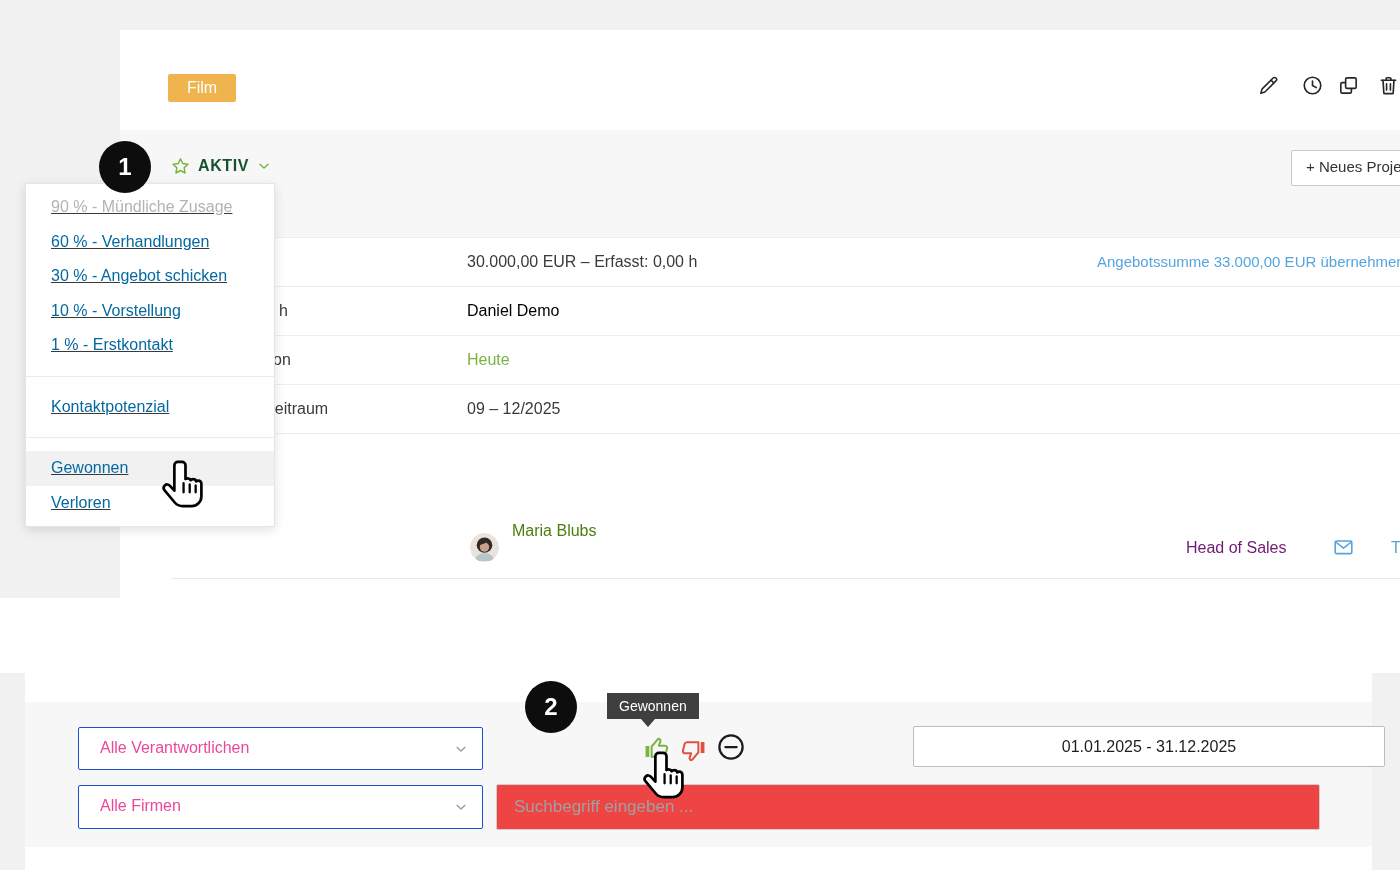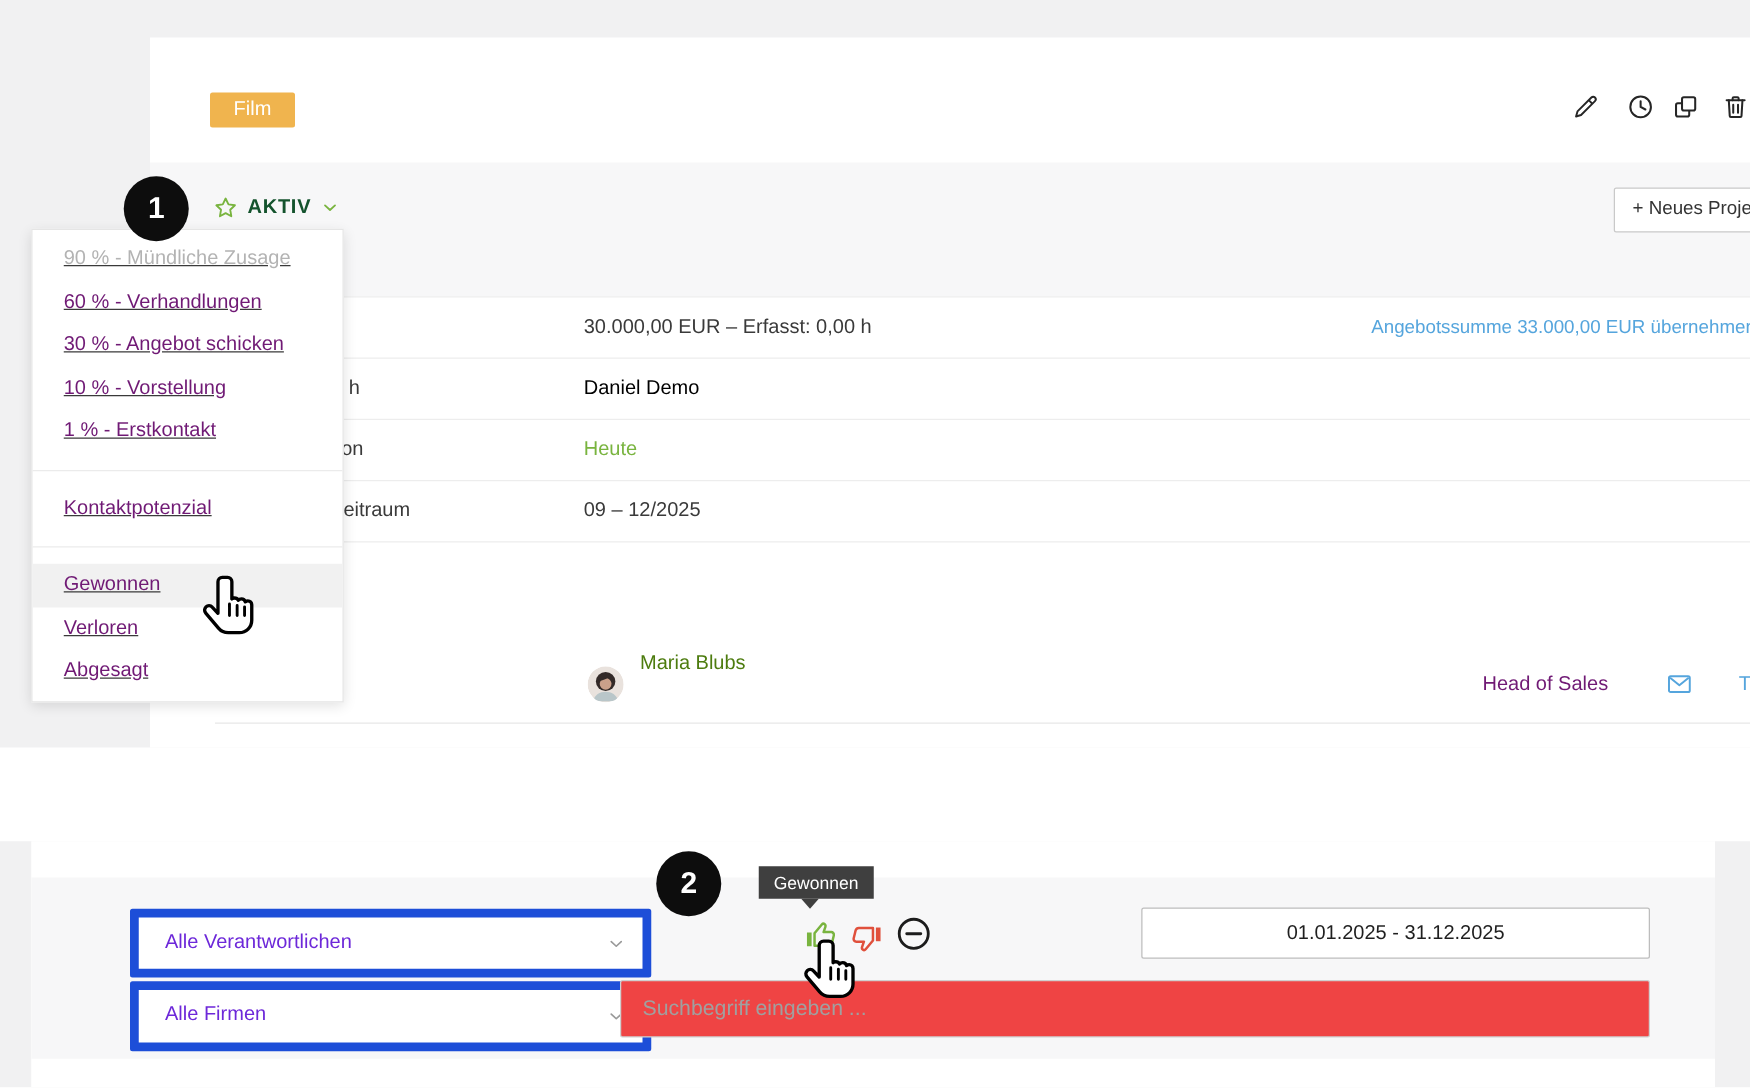--- a/index.html
+++ b/index.html
@@ -37,47 +37,47 @@
   .contact-name{left:392px;top:486px;line-height:29px;color:#4d7c0f;cursor:pointer;}
   .contact-role{left:1066px;top:503px;line-height:29px;color:#701a75;}
   .envelope{left:1213px;top:507px;width:21px;height:21px;cursor:pointer;}
   .contact-frag{left:1271px;top:503px;line-height:29px;color:#55a5dd;cursor:pointer;}
   .contact-divider{left:52px;top:548px;right:0;height:1px;background:#e8e8e8;}
 
   
   .status-menu{left:25px;top:183px;width:248px;background:#fff;border:1px solid #e5e5e5;
     box-shadow:0 3px 10px rgba(0,0,0,.12);padding:6px 0;z-index:20;}
   .status-menu ul{list-style:none;margin:0;padding:0;text-decoration:underline;}
-  .status-menu li{height:34.5px;line-height:34.5px;padding-left:25px;font-size:16px;color:#701a75;cursor:pointer;white-space:nowrap;}
+  .status-menu li{height:34.5px;line-height:34.5px;padding-left:25px;font-size:16px;color:#0369a1;cursor:pointer;white-space:nowrap;}
   .status-menu li.disabled{color:#b3b3b3;cursor:default;}
   .status-menu li.hovered{background:#f1f1f1;}
   .menu-sep{border:none;border-top:1px solid #ebebeb;margin:13px 0;}
 
   .step-badge{width:52px;height:52px;border-radius:50%;background:#0d0d0d;color:#fff;
     font-size:24px;font-weight:bold;text-align:center;line-height:52px;z-index:30;}
   .badge-1{left:99px;top:141px;}
   .badge-2{left:525px;top:681px;}
 
   
   .white-strip{left:0;top:598px;width:1400px;height:75px;background:#fff;}
   .bottom-window{left:25px;top:673px;width:1347px;height:197px;background:#fff;}
   .filter-panel{left:25px;top:702px;width:1347px;height:145px;background:#f7f7f8;}
 
-  .pseudo-select{background:#fff;border:7px solid #1d4ed8;border-radius:2px;color:#6d28d9;
-    cursor:pointer;margin-left:26px;}
+  .pseudo-select{background:#fff;border:1px solid #1d4ed8;border-radius:2px;color:#ec4899;
+    cursor:pointer;}
   .pseudo-select .sel-text{position:absolute;left:21px;top:0;line-height:40px;font-size:16px;}
   .pseudo-select .sel-chevron{position:absolute;right:13px;top:50%;margin-top:-8px;width:16px;height:16px;}
   .select-responsible{left:78px;top:727px;width:403px;height:41px;}
   .select-company{left:78px;top:785px;width:403px;height:42px;text-align:center;}
 
   .search-input{left:496px;top:784px;width:824px;height:46px;border:1px solid #cfcfcf;border-radius:2px;
     box-sizing:border-box;padding:0 0 0 17px;font-size:17px;color:#333;
     font-family:"Liberation Sans","DejaVu Sans",sans-serif;outline:none;background:#ef4444;}
   .search-input::placeholder{color:#a0a0a0;}
-  .date-input{left:913px;top:726px;width:407px;height:41px;border:1px solid #bdbdbd;border-radius:2px;
+  .date-input{left:913px;top:726px;width:472px;height:41px;border:1px solid #bdbdbd;border-radius:2px;
     box-sizing:border-box;text-align:center;font-size:16px;color:#1f1f1f;
     font-family:"Liberation Sans","DejaVu Sans",sans-serif;outline:none;background:#fff;cursor:pointer;}
 
   .tooltip{left:607px;top:693px;height:26px;background:#3f3f3f;color:#fff;font-size:14px;
     line-height:26px;padding:0 12px;z-index:25;white-space:nowrap;}
   .tooltip-arrow{left:641px;top:719px;width:0;height:0;border-left:7px solid transparent;
     border-right:7px solid transparent;border-top:8px solid #3f3f3f;z-index:25;}
 
   .thumb{width:28px;height:28px;cursor:pointer;}
   .thumb svg{width:100%;height:100%;}
@@ -192,21 +192,20 @@
       <li>1 % - Erstkontakt</li>
     </ul>
     <hr class="menu-sep">
     <ul>
       <li>Kontaktpotenzial</li>
     </ul>
     <hr class="menu-sep">
     <ul>
       <li class="hovered">Gewonnen</li>
       <li>Verloren</li>
-      <li>Abgesagt</li>
     </ul>
   </div>
 
   <div class="abs step-badge badge-1">1</div>
 
   <div class="abs white-strip"></div>
   <div class="abs bottom-window"></div>
   <div class="abs filter-panel"></div>
 
   <div class="abs pseudo-select select-responsible">

